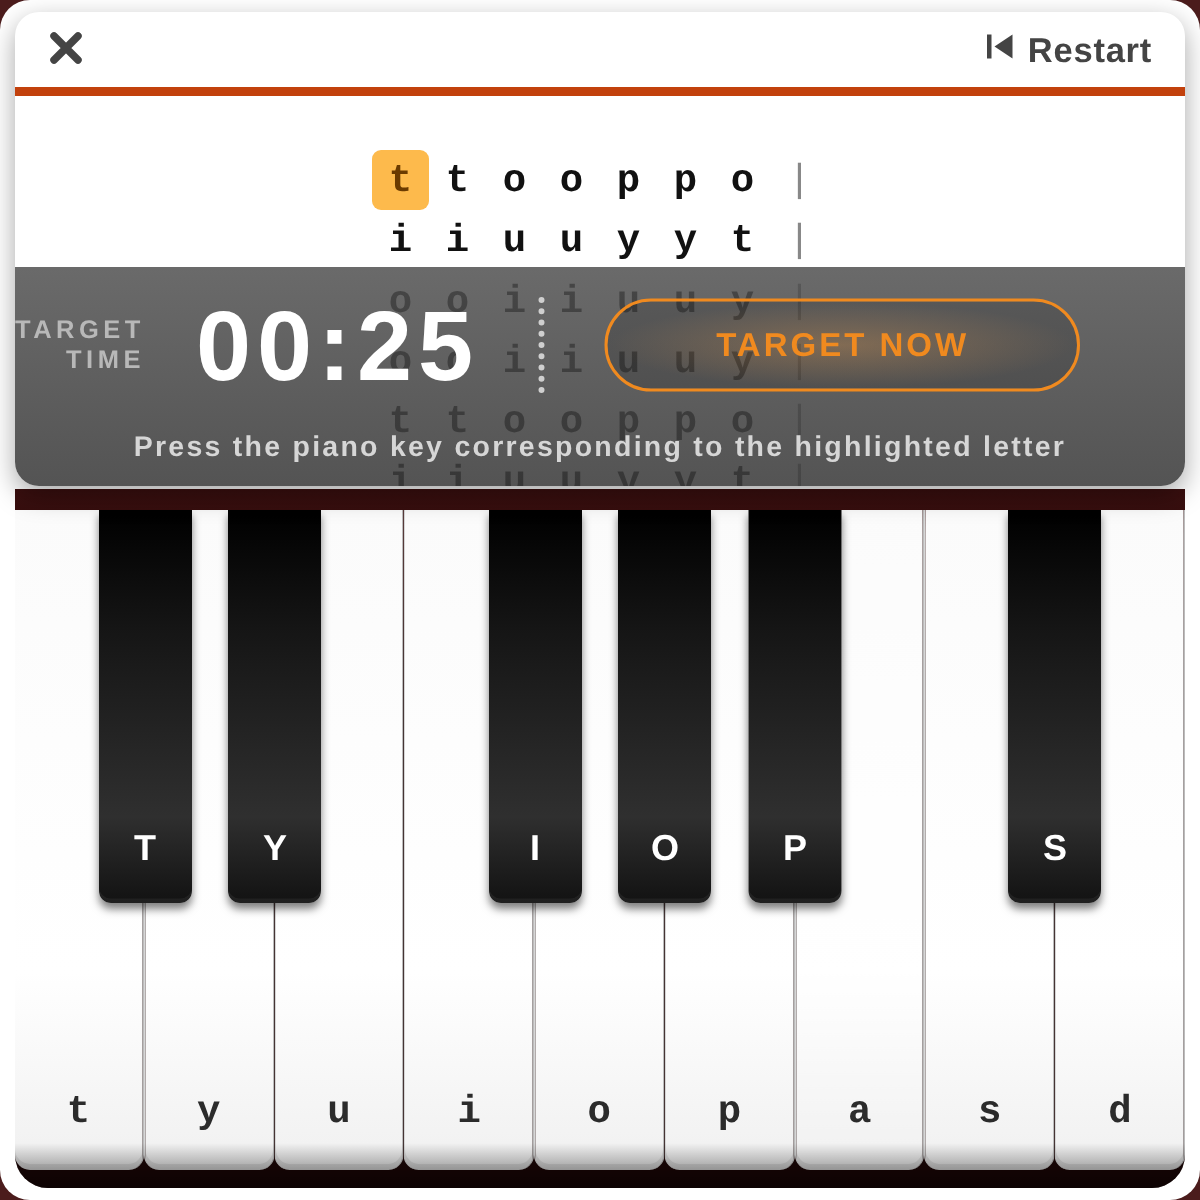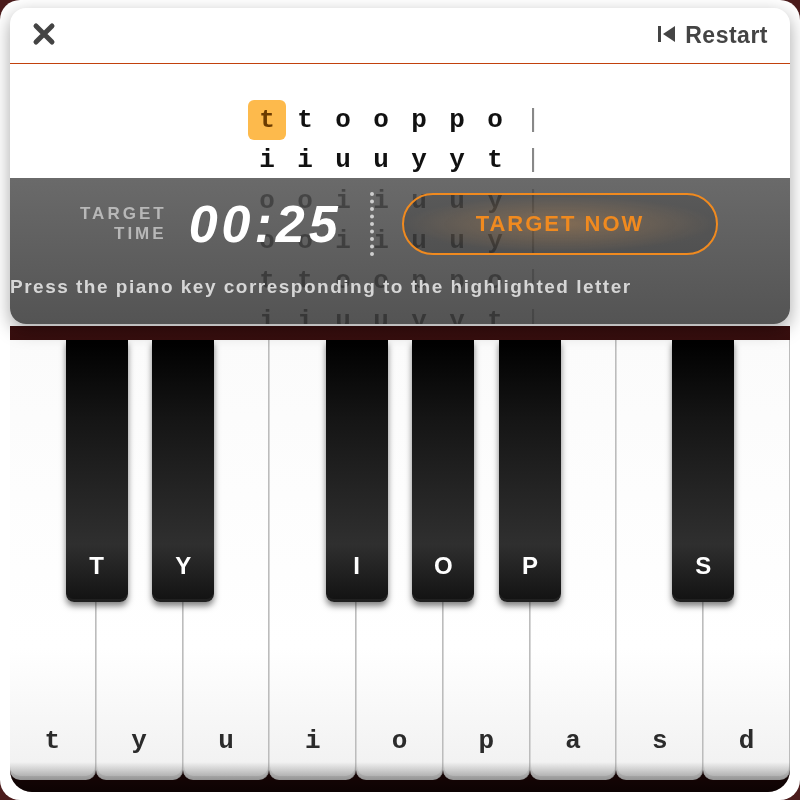--- a/index.html
+++ b/index.html
@@ -25,21 +25,21 @@
     box-shadow: 0 6px 18px rgba(0,0,0,0.35);
     z-index: 30;
     overflow: hidden;
   }
 
   .toolbar {
     display: flex;
     align-items: center;
     height: 56px;
     padding: 12px 22px;
-    border-bottom: 1px solid #c2410c;
+    border-bottom: 6px solid #c2410c;
   }
   .toolbar .close {
     font-size: 32px; color: #444; cursor: pointer; flex: 0 0 auto;
   }
   .toolbar .spacer { flex: 1; }
   .toolbar .btn {
     display: flex; align-items: center; gap: 8px;
     color: #444; font-weight: 700; font-size: 23px; letter-spacing: 0.5px;
     cursor: pointer; margin-left: 30px;
   }
@@ -66,47 +66,45 @@
 
   
   .overlay {
     position: absolute; left: 0; right: 0;
     top: 170px; bottom: 0;
     background: linear-gradient(to bottom, rgba(80,80,80,0.85), rgba(60,60,60,0.88));
     display: flex; flex-direction: column;
     padding-top: 14px;
   }
   .overlay-row1 {
-    display: flex; align-items: center; gap: 22px;
-    padding-left: 70px;
+    display: flex; align-items: center; gap: 34px;
   }
   .target-label {
     color: #b8b8b8; font-size: 17px; letter-spacing: 3px; font-weight: 700;
     text-align: right; line-height: 1.15;
   }
   .time {
-    color: #fff; font-size: 52px; font-weight: 800; letter-spacing: 4px;
+    color: #fff; font-size: 66px; font-weight: 800; letter-spacing: 4px;
     font-variant-numeric: tabular-nums;
-    font-style: italic;
   }
   .vsep {
     height: 64px; border-left: 4px dotted #cfcfcf; margin: 0 6px;
   }
   .start-btn {
     border: 2px solid #f08a1f;
     color: #f08a1f;
     background: radial-gradient(ellipse at center, rgba(240,138,31,0.22), rgba(0,0,0,0.15) 70%);
     font-size: 22px; font-weight: 800; letter-spacing: 2px;
     border-radius: 999px;
     padding: 16px 72px;
     cursor: pointer;
   }
   .hint {
     color: #d6d6d6; font-size: 19px; letter-spacing: 1.5px; font-weight: 600;
-    margin-top: 20px;
+    text-align: center; margin-top: 20px;
   }
 
   
   .piano-wrap {
     position: absolute; left: 10px; right: 10px; top: 326px; bottom: 8px;
     background: linear-gradient(#3a0f0f, #1c0606 30%);
     border-radius: 0 0 22px 22px;
     padding-top: 14px;
   }
   .piano {

